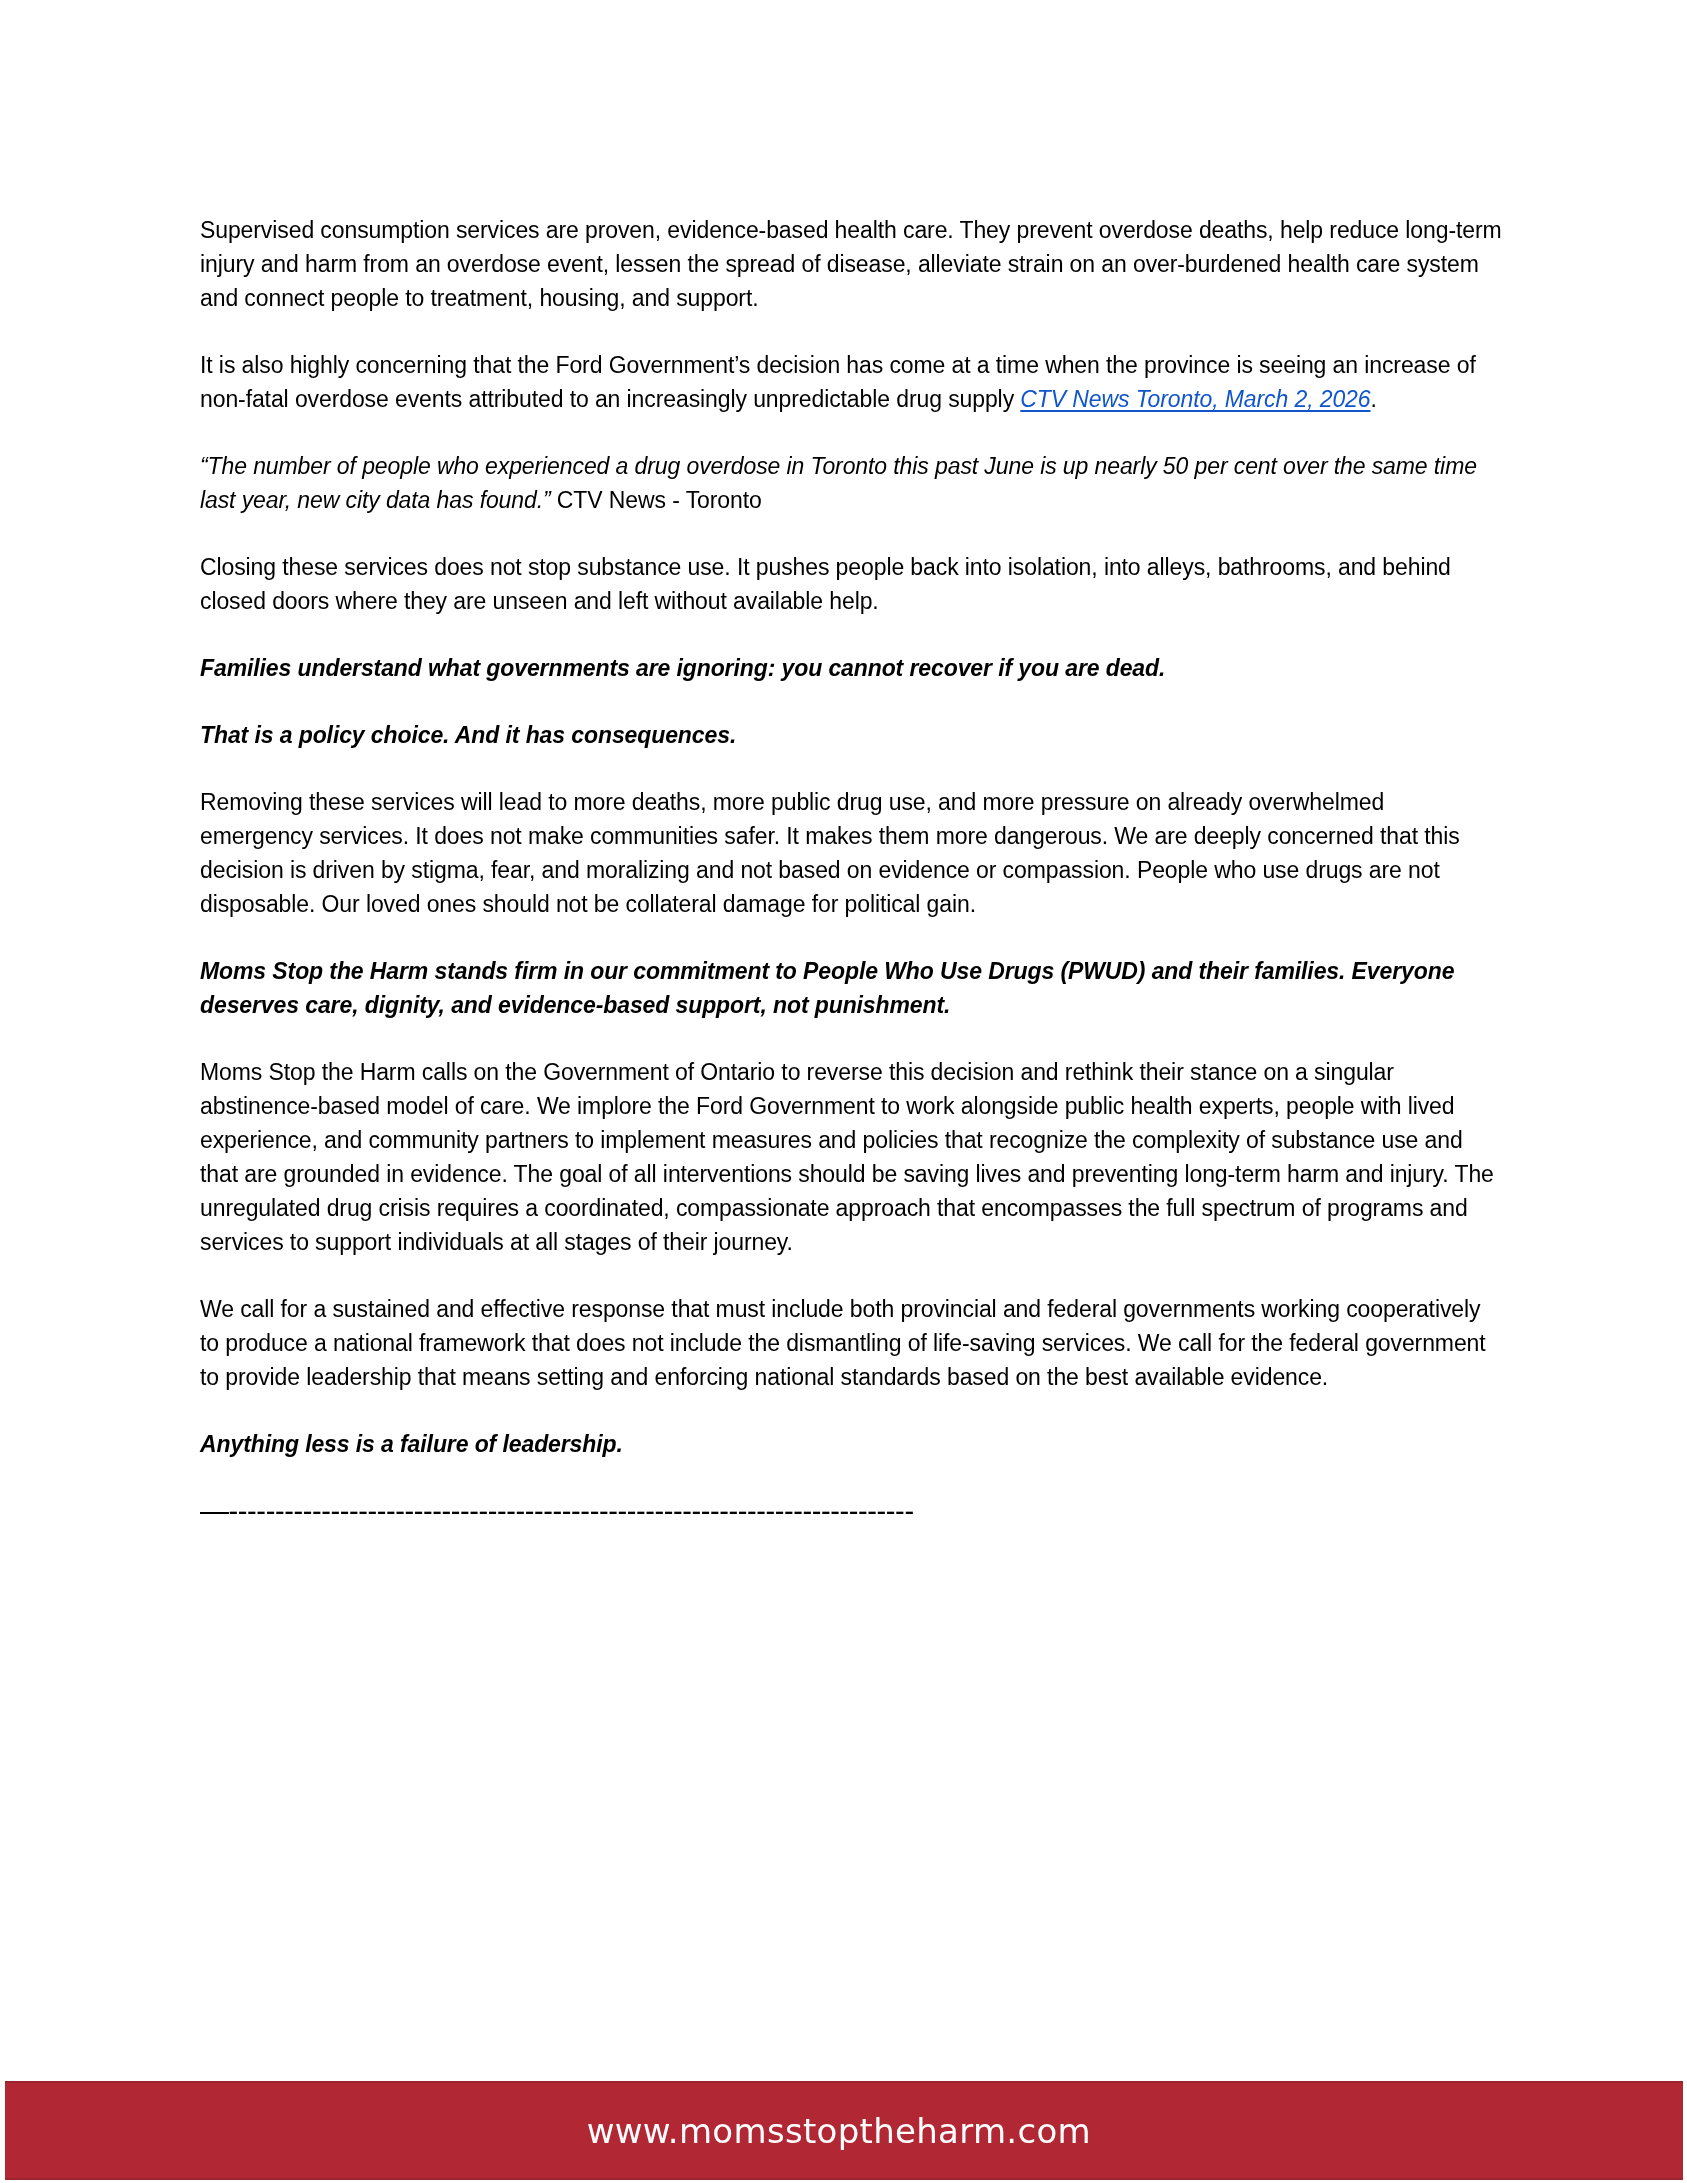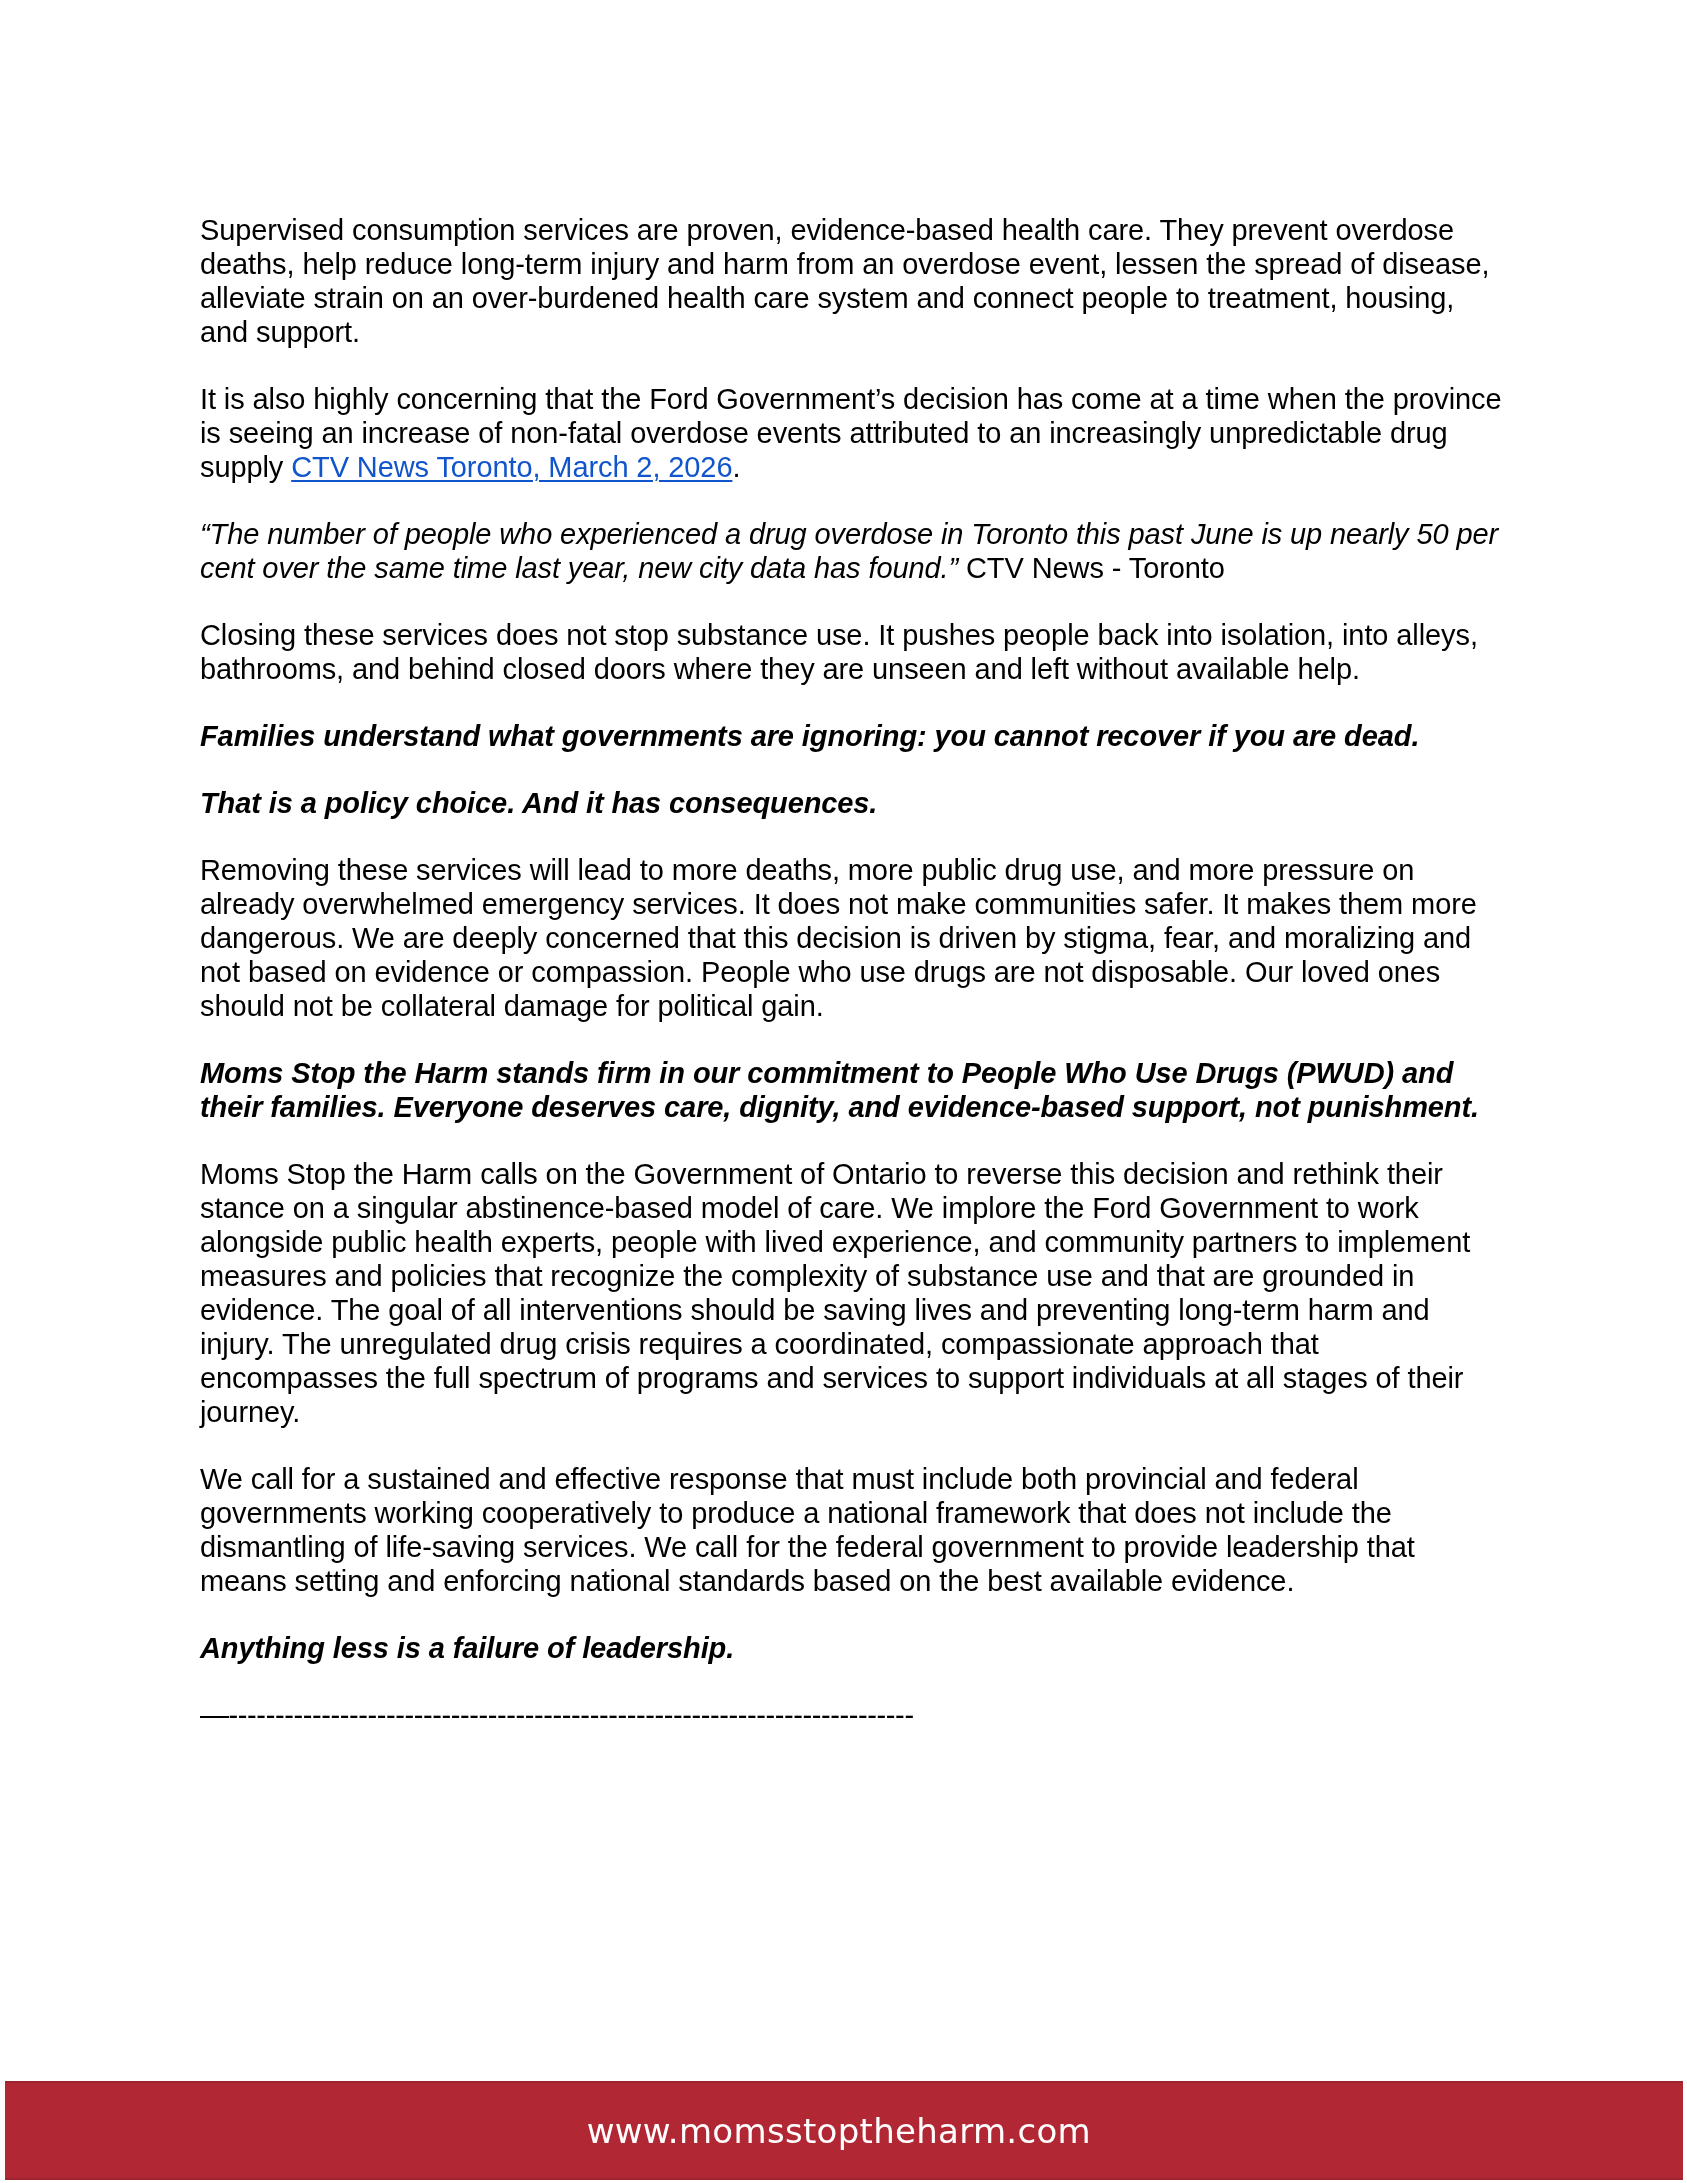--- a/index.html
+++ b/index.html
@@ -15,34 +15,35 @@
     font-family: "Liberation Sans", sans-serif;
     color: #000000;
   }
   .page-content {
     position: absolute;
     left: 200px;
     top: 213px;
     width: 1303px;
   }
   .para {
-    font-size: 29px;
+    font-size: 23px;
     line-height: 34px;
     margin: 0 0 33px 0;
     letter-spacing: -0.1px;
   }
   .para.bold-italic { font-style: italic; font-weight: bold; }
   .para .quote-text { font-style: italic; }
   .para .source { font-style: normal; margin-top: 32px; }
   .link {
     color: #1155cc;
     text-decoration: underline;
     text-decoration-thickness: 2px;
     text-underline-offset: 3.4px;
     cursor: pointer;
+    font-style: italic;
   }
   .divider {
     font-size: 29px;
     line-height: 34px;
     margin-top: 0;
     white-space: nowrap;
     letter-spacing: -0.4px;
   }
   .footer-banner {
     position: absolute;

